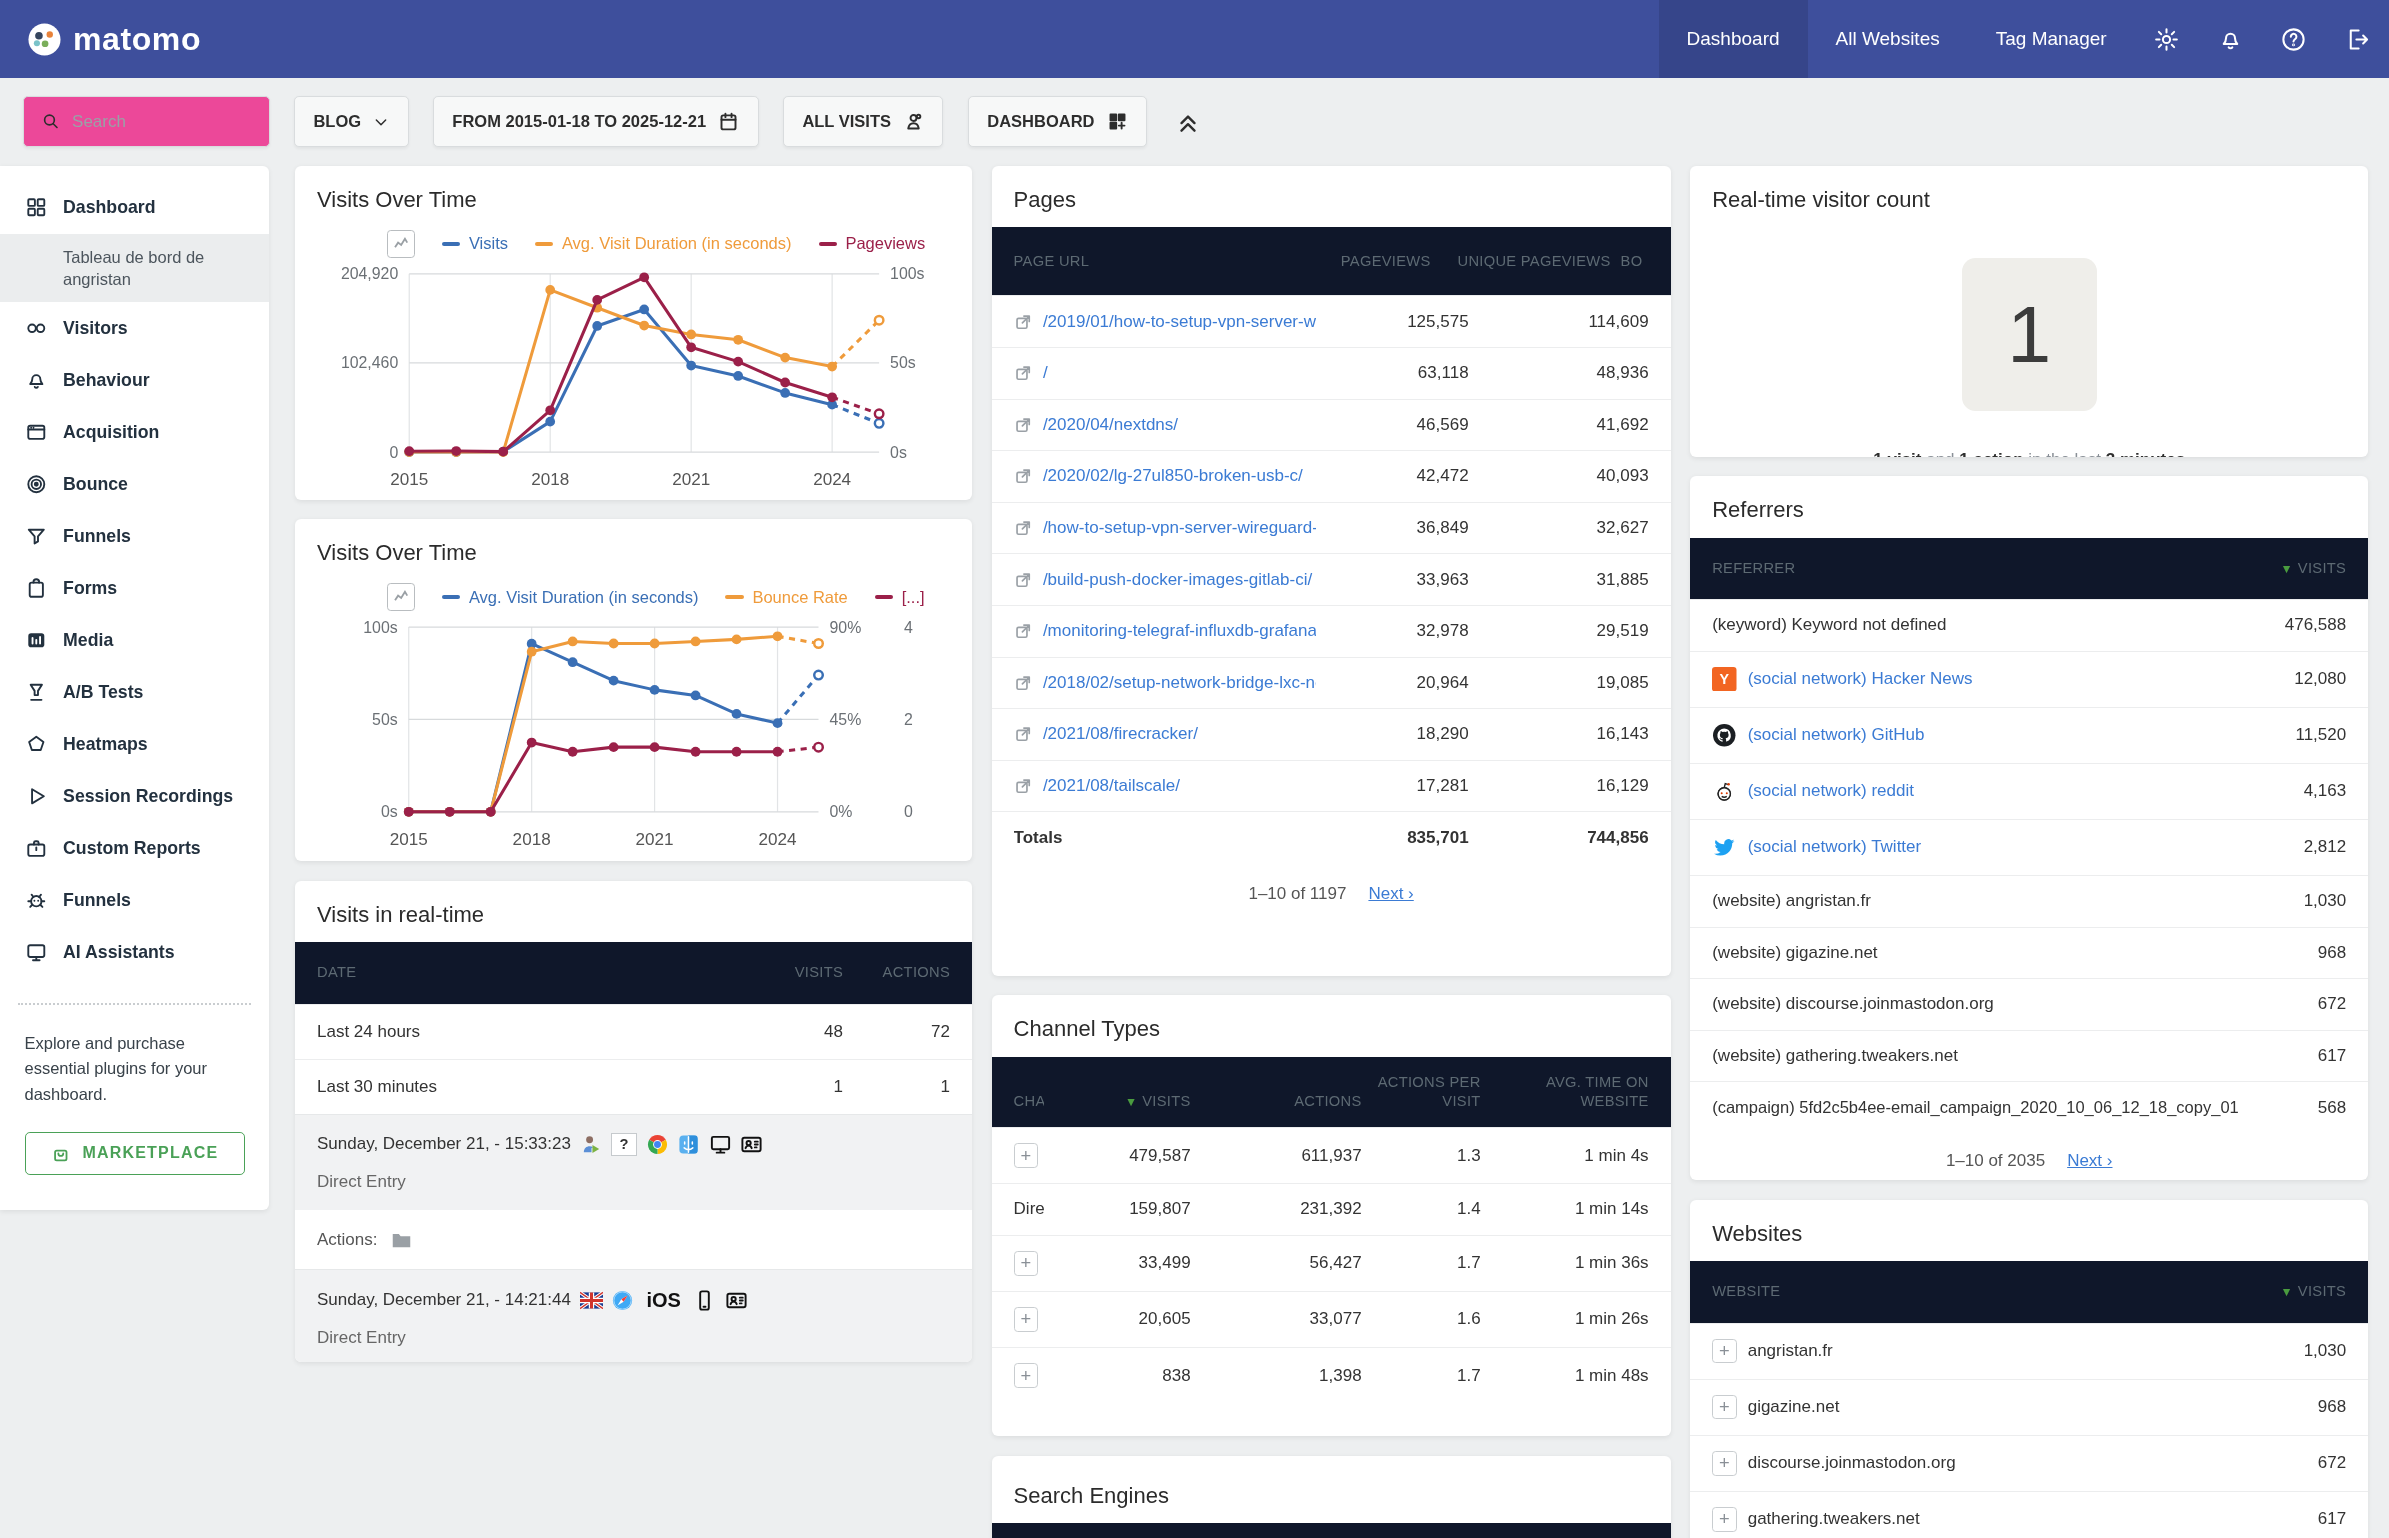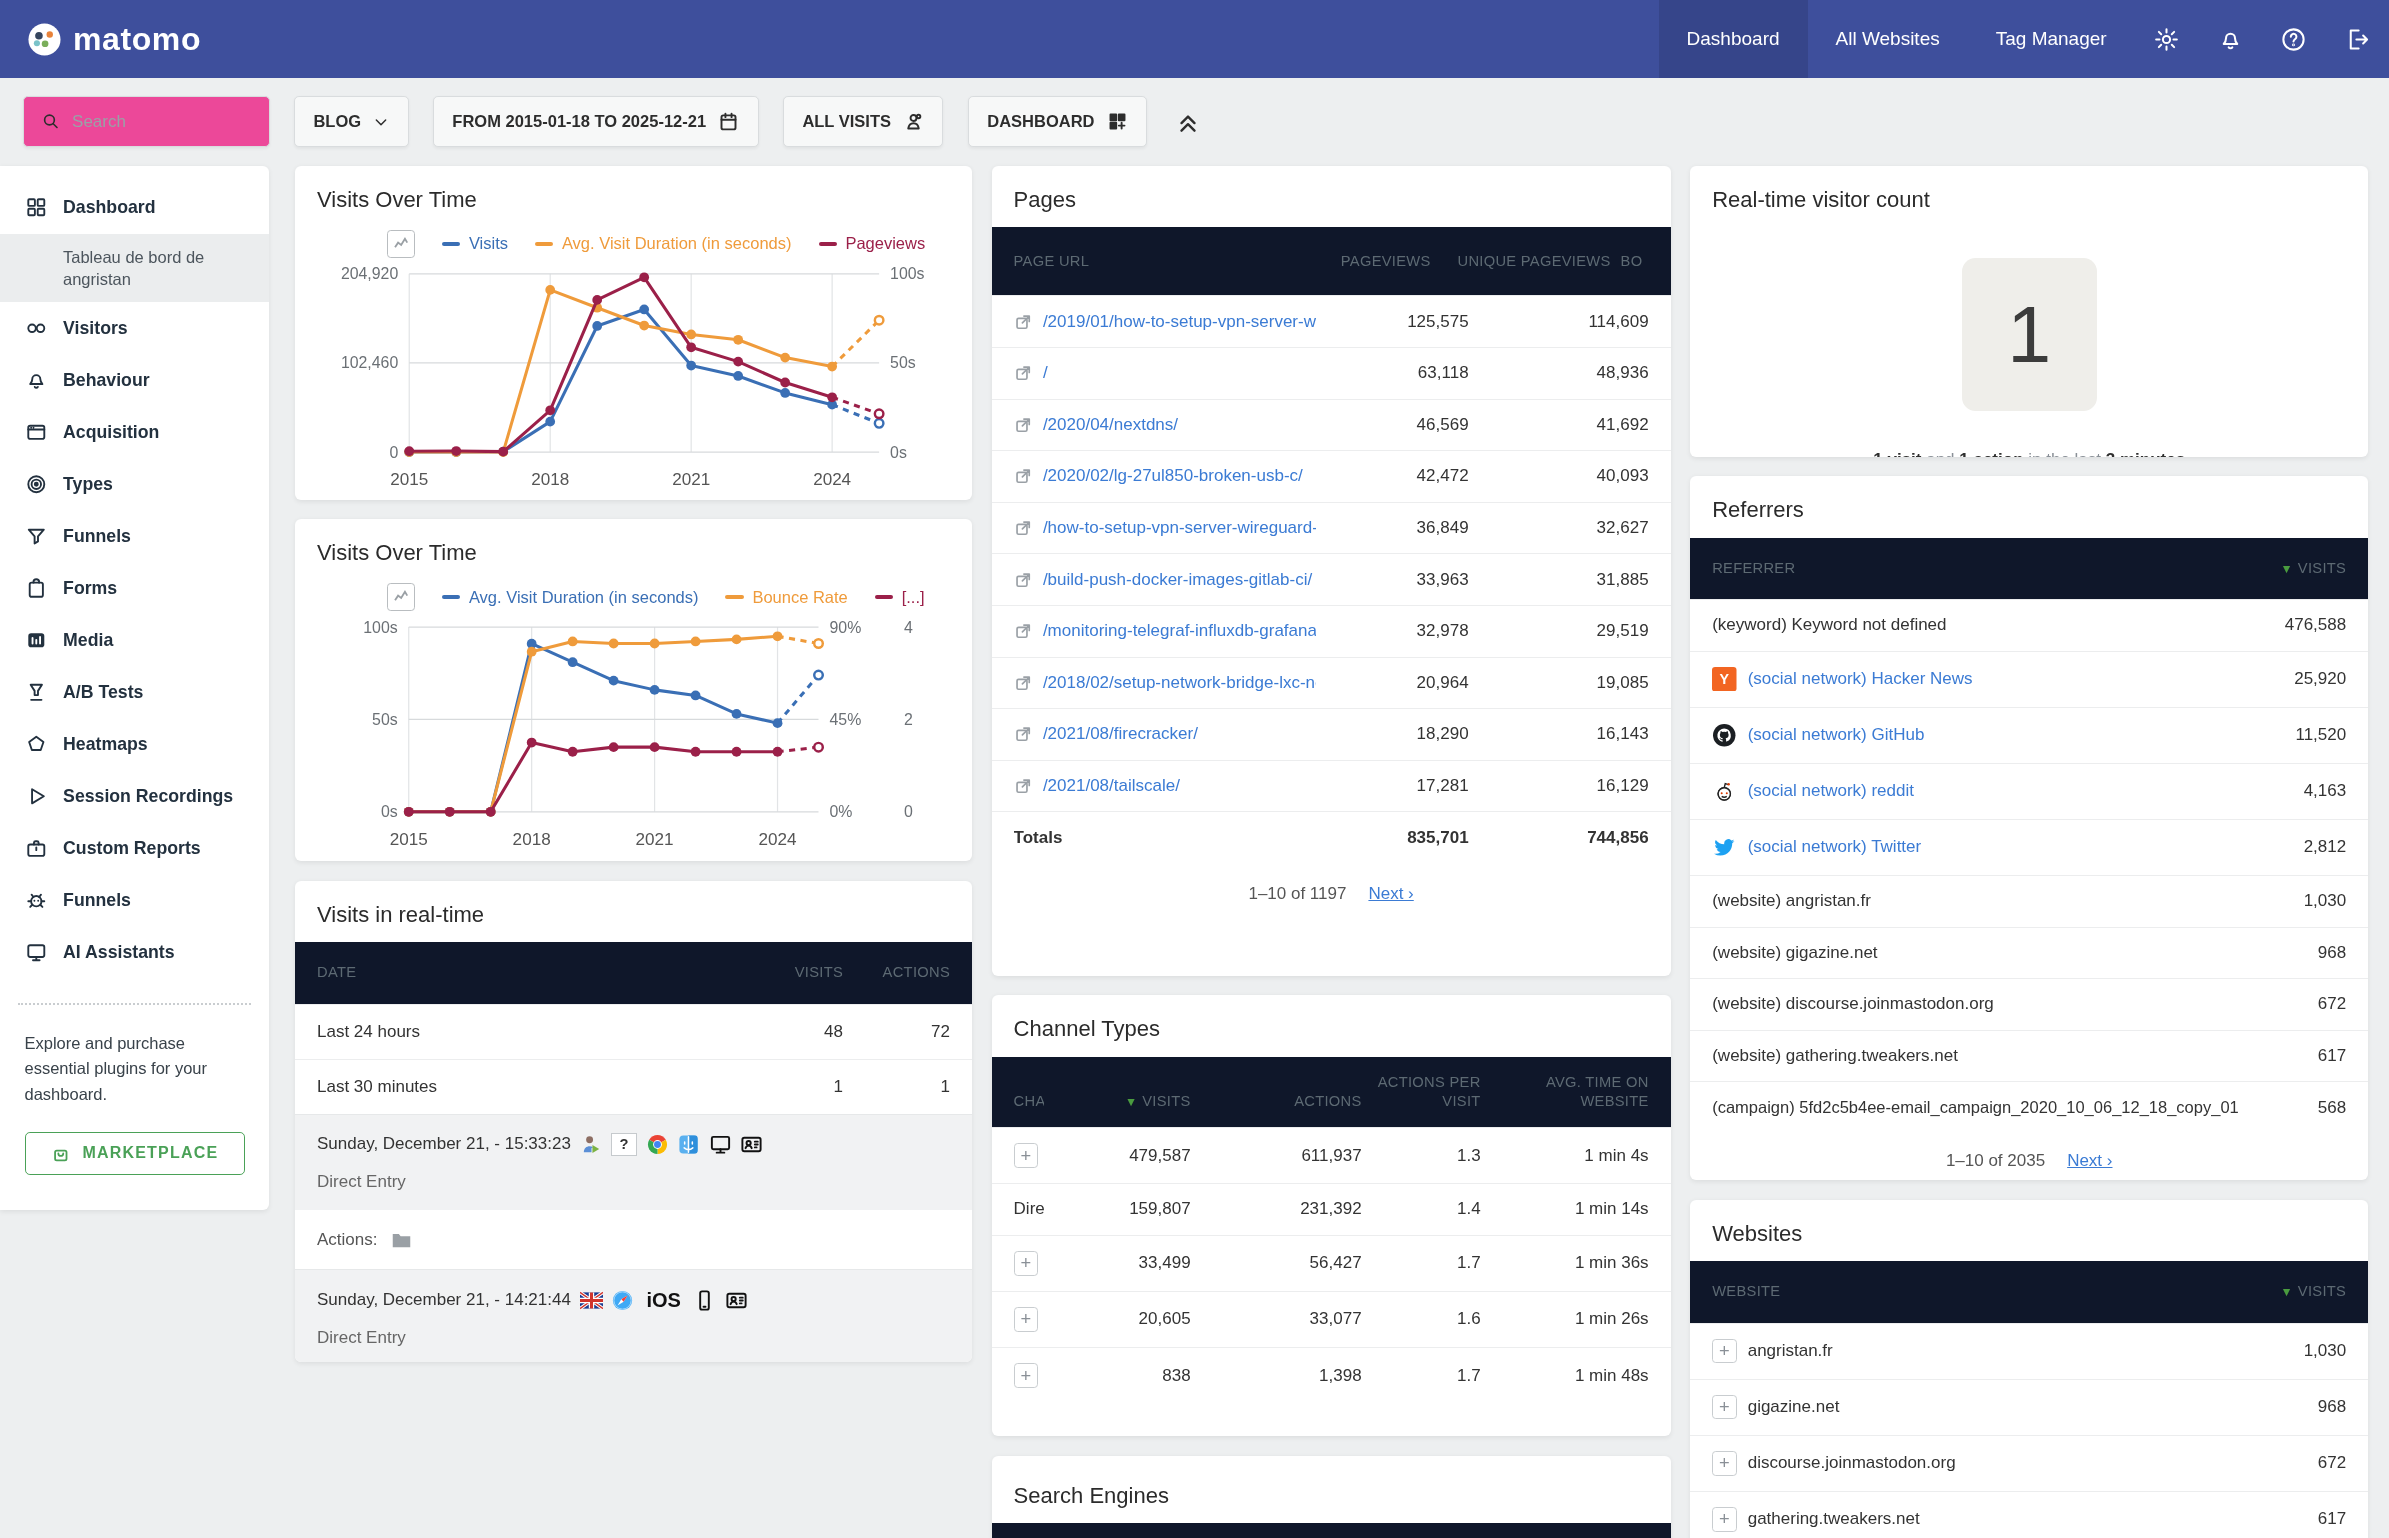--- a/index.html
+++ b/index.html
@@ -229,21 +229,21 @@
           <path d="M3.5 9h17M6.5 7h.01M9 7h.01"></path>
         </svg>
       <span>Acquisition</span>
     </div>
     <div class="side-item">
       <svg viewBox="0 0 24 24">
           <circle cx="12" cy="12" r="8.5"></circle>
           <circle cx="12" cy="12" r="5"></circle>
           <circle cx="12" cy="12" r="1.6" fill="#23313f"></circle>
         </svg>
-      <span>Types</span>
+      <span>Bounce</span>
     </div>
     <div class="side-item">
       <svg viewBox="0 0 24 24">
           <path d="M4 5h16l-6.2 7v5.4l-3.6 2.2v-7.6z"></path>
         </svg>
       <span>Funnels</span>
     </div>
     <div class="side-item">
       <svg viewBox="0 0 24 24">
           <rect x="5" y="6" width="14" height="15" rx="2"></rect>
@@ -885,21 +885,21 @@
         <div class="trow">
             <span class="rf-label">
               <span class="sicon">
                 <svg viewBox="0 0 24 24" style="font-size:28px">
                   <rect width="24" height="24" rx="3" fill="#f26522"></rect>
                   <text x="12" y="17" text-anchor="middle" font-size="14" fill="#fff" font-family="Liberation Sans,sans-serif" font-weight="bold">Y</text>
                 </svg>
               </span>
               <a class="link">(social network) Hacker News</a>
             </span>
-            <span class="rf-visits num">25,920</span>
+            <span class="rf-visits num">12,080</span>
           </div>
         <div class="trow">
             <span class="rf-label">
               <span class="sicon">
                 <svg viewBox="0 0 24 24">
                   <circle cx="12" cy="12" r="11" fill="#1b1f23"></circle>
                   <path d="M12 5.5a6.6 6.6 0 00-2.1 12.9c.3 0 .5-.1.5-.3v-1.2c-1.9.4-2.3-.9-2.3-.9-.3-.8-.7-1-.7-1-.6-.4 0-.4 0-.4.7 0 1 .7 1 .7.6 1 1.5.7 1.9.5 0-.4.2-.7.4-.9-1.5-.2-3-.7-3-3.2 0-.7.2-1.3.7-1.8-.1-.2-.3-.9.1-1.8 0 0 .6-.2 1.8.7a6.3 6.3 0 013.4 0c1.2-.9 1.8-.7 1.8-.7.4.9.2 1.6.1 1.8.4.5.7 1.1.7 1.8 0 2.5-1.5 3-3 3.2.2.2.5.6.5 1.2v1.8c0 .2.1.4.5.3A6.6 6.6 0 0012 5.5z" fill="#fff"></path>
                 </svg>
               </span>
               <a class="link">(social network) GitHub</a>

